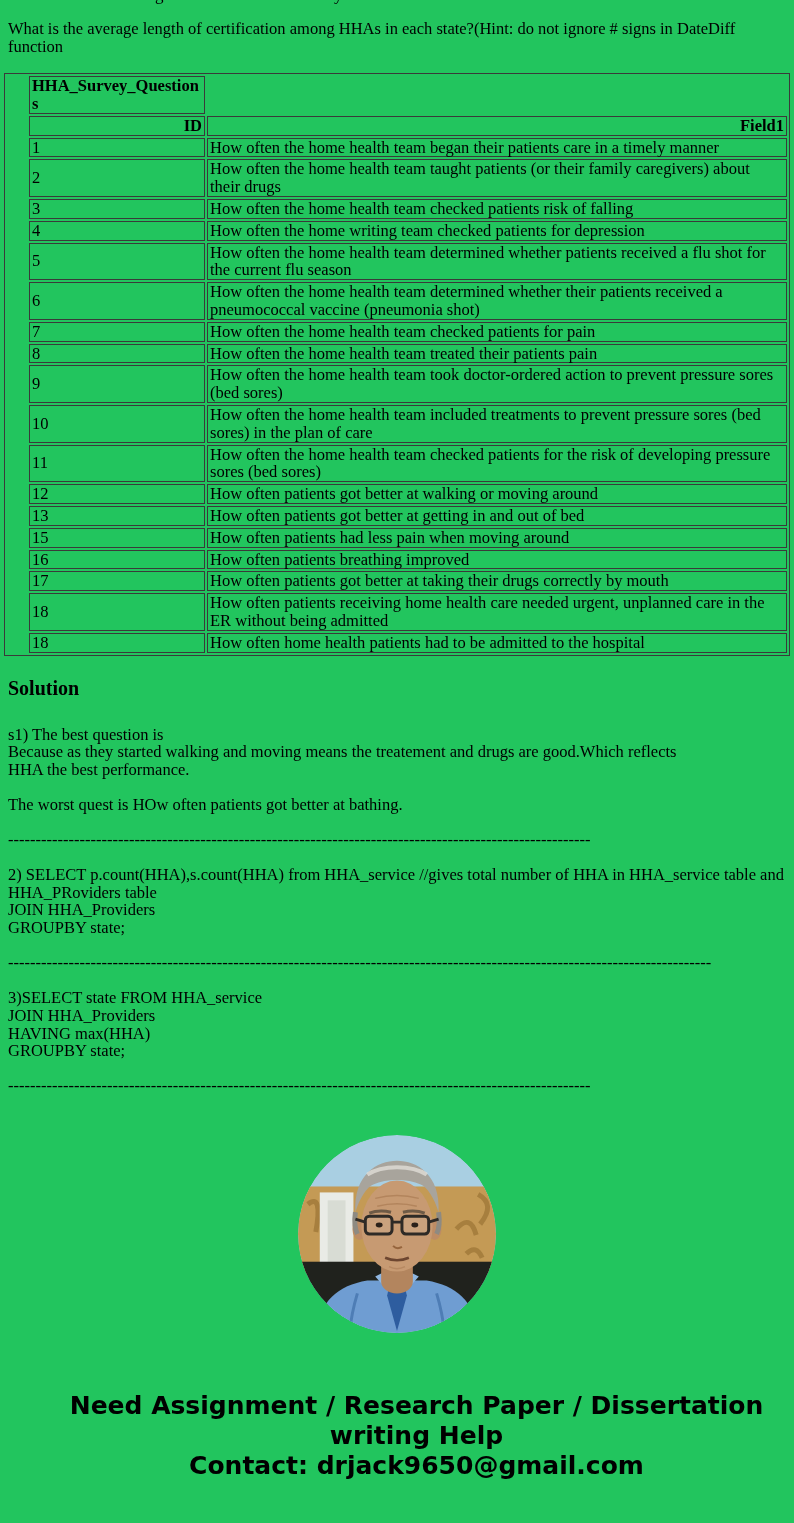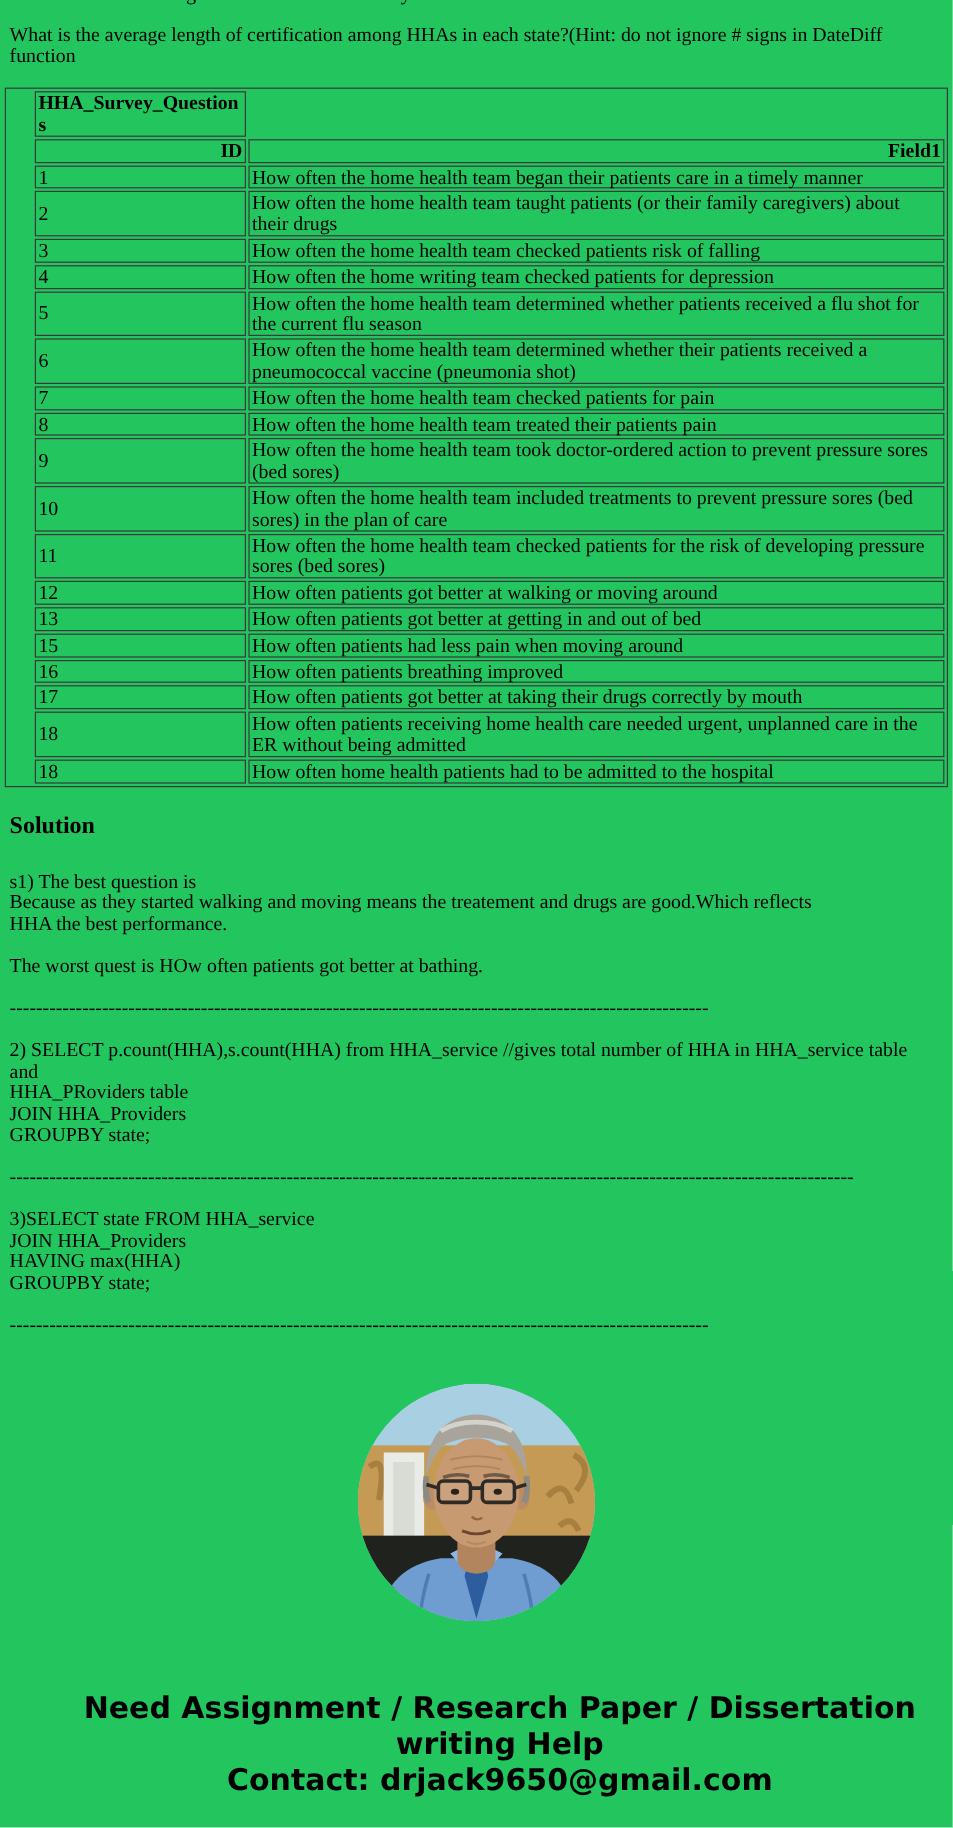--- a/index.html
+++ b/index.html
@@ -32,21 +32,21 @@
     word-wrap: break-word;
   }
   .survey .title-cell { font-weight: bold; text-align: left; }
   .survey th { font-weight: bold; text-align: right; }
   .survey td.qcell, .survey td.idcell { text-align: left; font-weight: normal; }
 
   .sol-heading {
     font-weight: bold; font-size: 20px; line-height: 22px;
     margin: 21px 8px 0 8px; font-family: "Liberation Serif", serif;
   }
-  .solution { margin: 27px 20px 0 8px; }
+  .solution { margin: 27px 2px 0 8px; }
   .sol-line { min-height: 17.6px; }
 
   .avatar-wrap { margin-top: 40px; display: flex; justify-content: center; }
   .avatar-wrap svg { border-radius: 50%; display: block; }
 
   .footer {
     margin-top: 58px; text-align: center;
     font-family: "DejaVu Sans", sans-serif;
     font-weight: bold; font-size: 25px; line-height: 30px; color: #000;
   }

